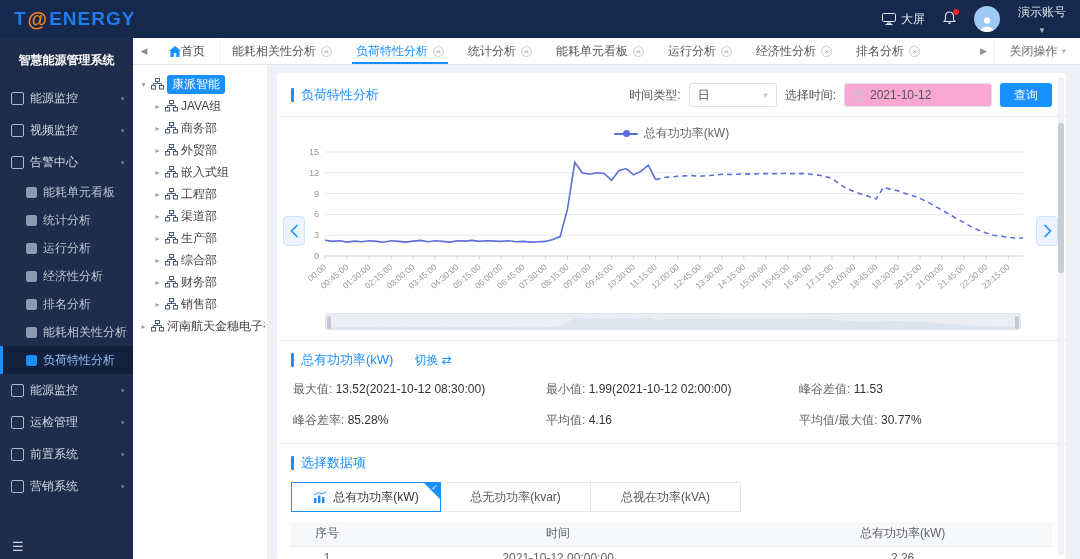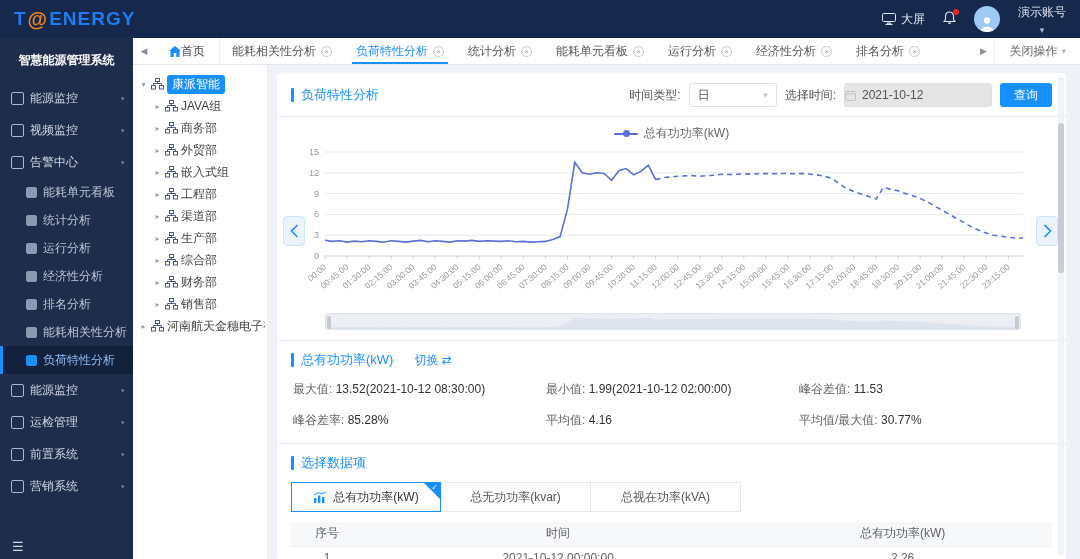--- a/index.html
+++ b/index.html
@@ -64,21 +64,21 @@
 
   .panel-wrap { flex:1; padding:8px 14px 0 10px; min-width:0; position:relative; }
   .card { background:#fff; border-radius:2px; height:100%; padding:10px 14px 0 14px; position:relative; }
 
   .sec-head { display:flex; align-items:center; }
   .bluebar { width:3px; height:14px; background:#1890ff; margin-right:7px; border-radius:1px; }
   .sec-title { color:#1890ff; font-size:13px; }
   .filters { margin-left:auto; display:flex; align-items:center; gap:8px; color:#555; }
   .select-box { width:88px; height:24px; border:1px solid #dcdfe6; border-radius:3px; display:flex; align-items:center; padding:0 8px; color:#555; background:#fff; cursor:pointer; }
   .select-box .caret { margin-left:auto; color:#c0c4cc; }
-  .date-box { width:148px; height:24px; border:1px solid #dcdfe6; border-radius:3px; display:flex; align-items:center; gap:6px; padding:0 0; color:#555; background:#e5e5e5; cursor:text; }
+  .date-box { width:148px; height:24px; border:1px solid #dcdfe6; border-radius:3px; display:flex; align-items:center; gap:6px; padding:0 8px; color:#555; background:#f9a8d4; cursor:text; }
   .btn-query { height:24px; padding:0 14px; background:#1890ff; border:none; border-radius:3px; color:#fff; font-size:12px; cursor:pointer; }
   .hdivider { height:1px; background:#e8ebf2; margin:9px -14px 0 -14px; }
 
   .legend { display:flex; justify-content:center; align-items:center; gap:6px; margin-top:8px; color:#666; }
   .legend-marker { position:relative; width:24px; height:2px; background:#5a6fd8; border-radius:1px; }
   .legend-marker:after { content:""; position:absolute; left:9px; top:-2.5px; width:7px; height:7px; border-radius:50%; background:#5a6fd8; }
 
   .chart-zone { position:relative; margin-top:2px; }
   .nav-btn { position:absolute; top:72px; width:22px; height:30px; background:#eaf3fe; border:1px solid #cfe5fb; border-radius:4px; display:flex; align-items:center; justify-content:center; cursor:pointer; }
   .nav-btn.left { left:-8px; }

